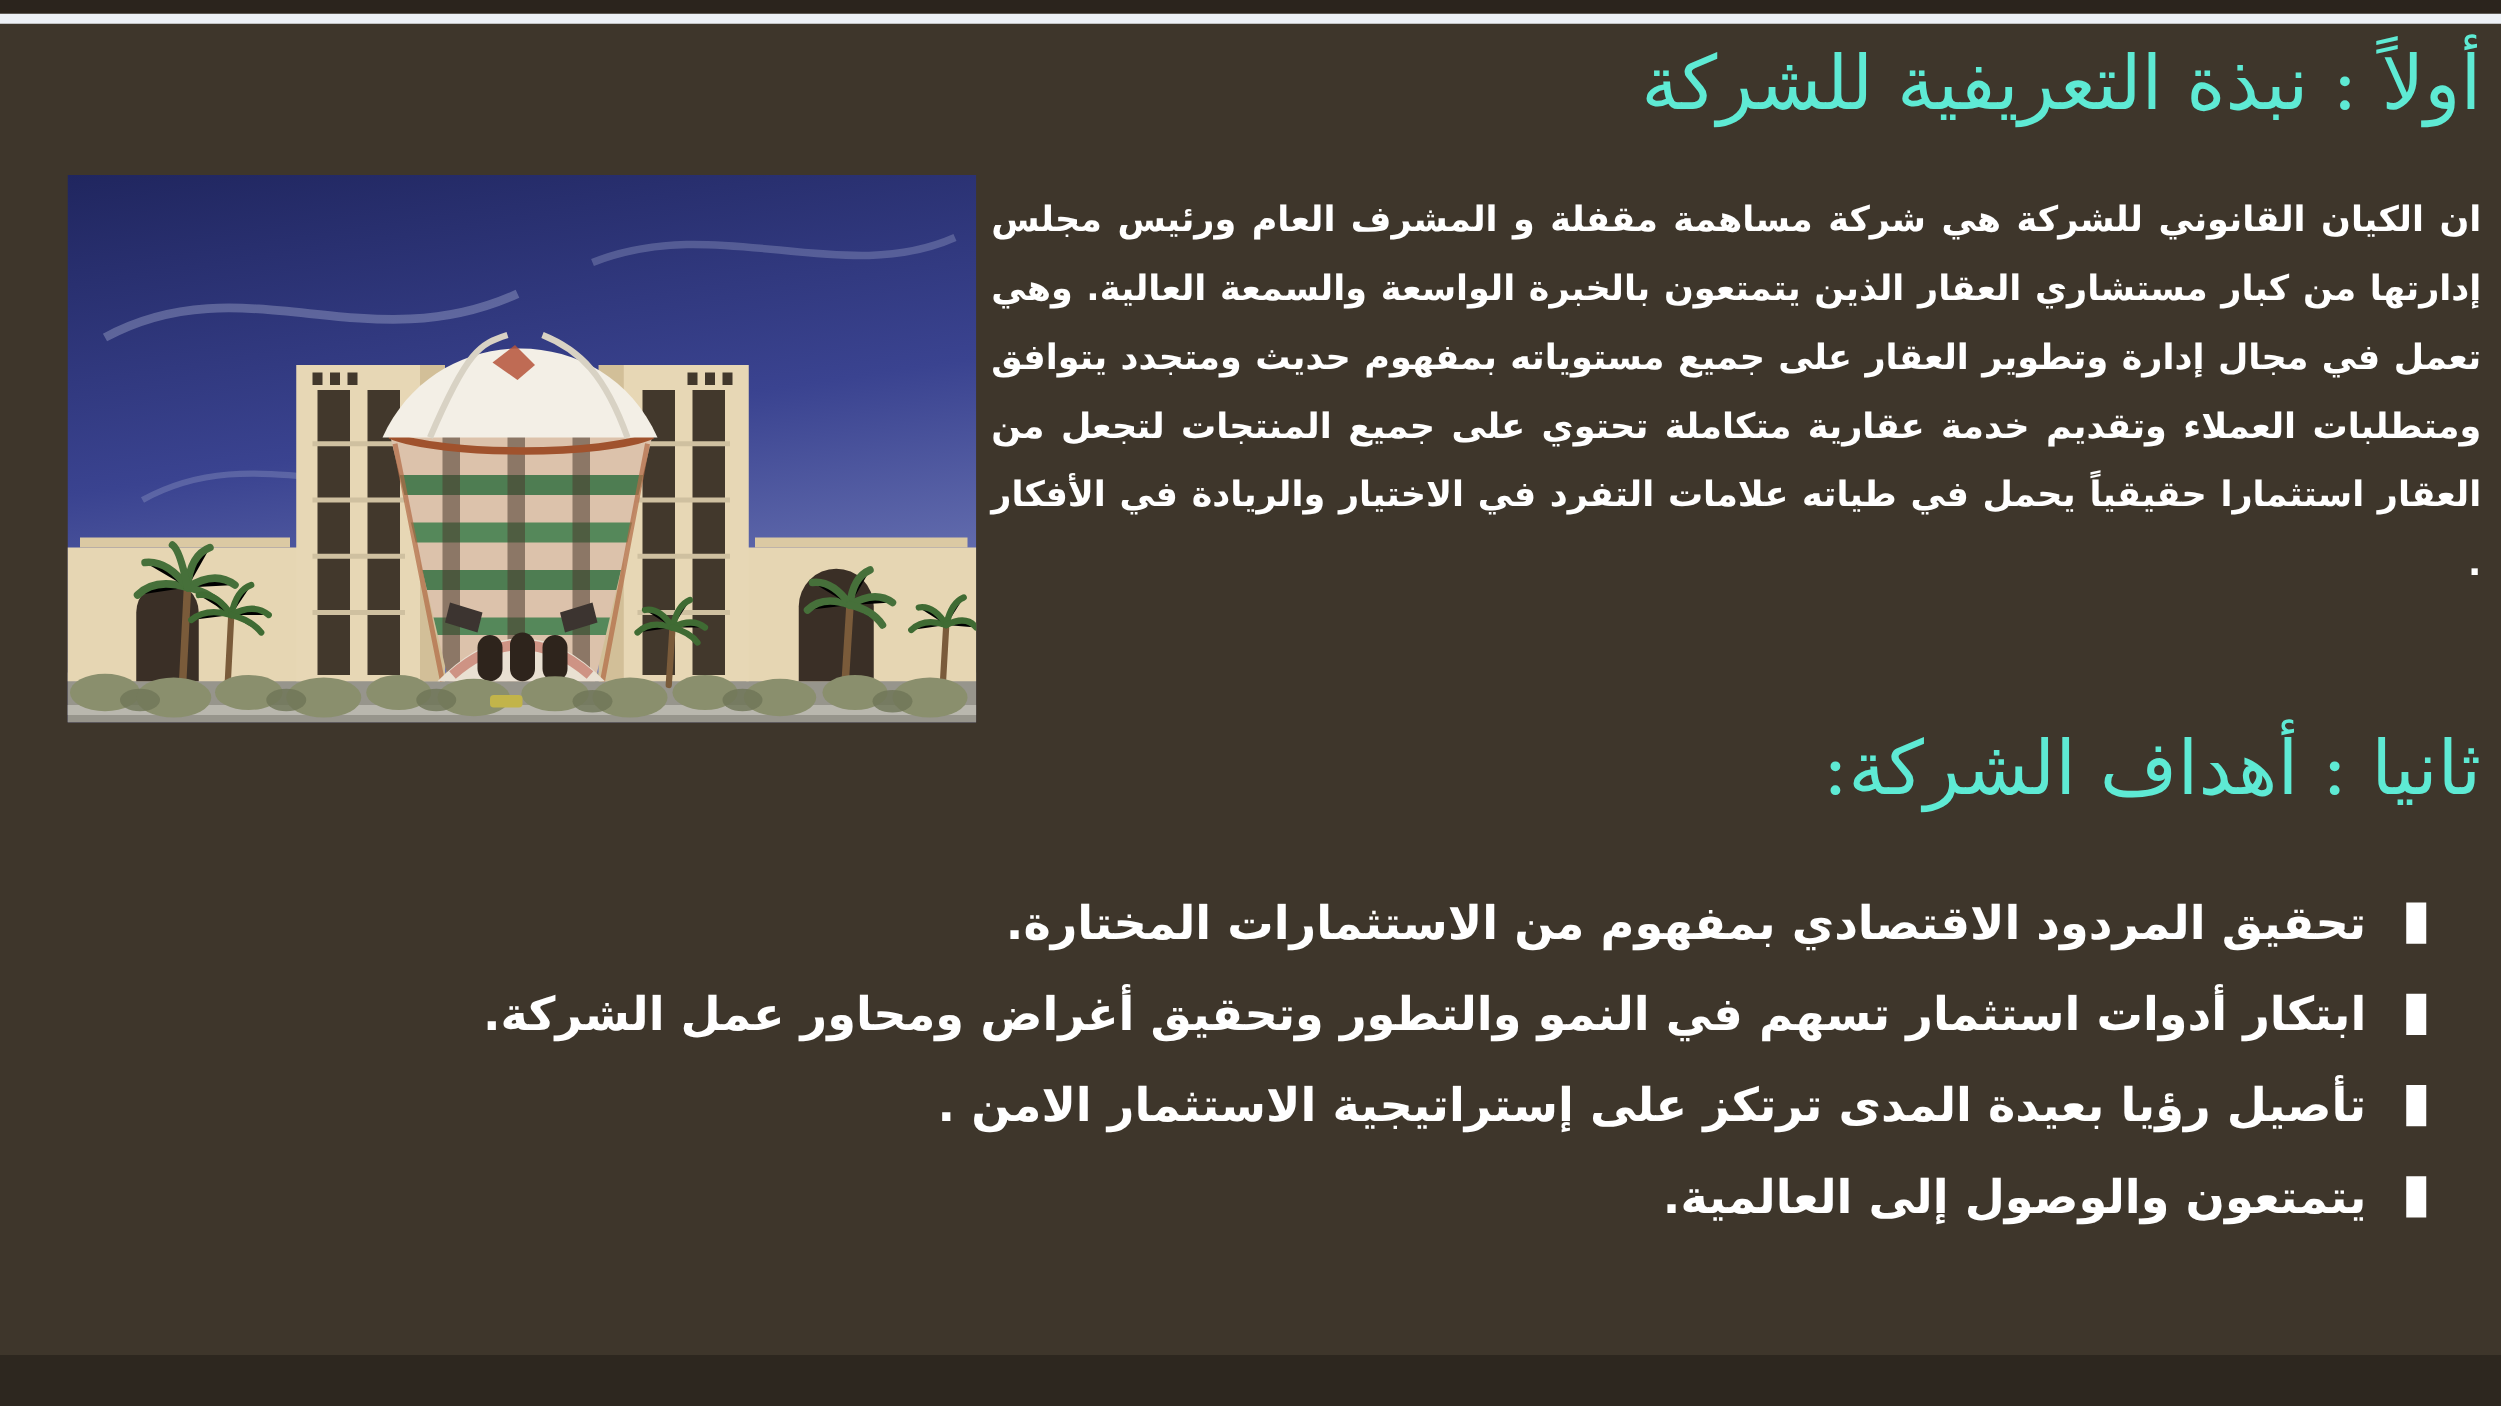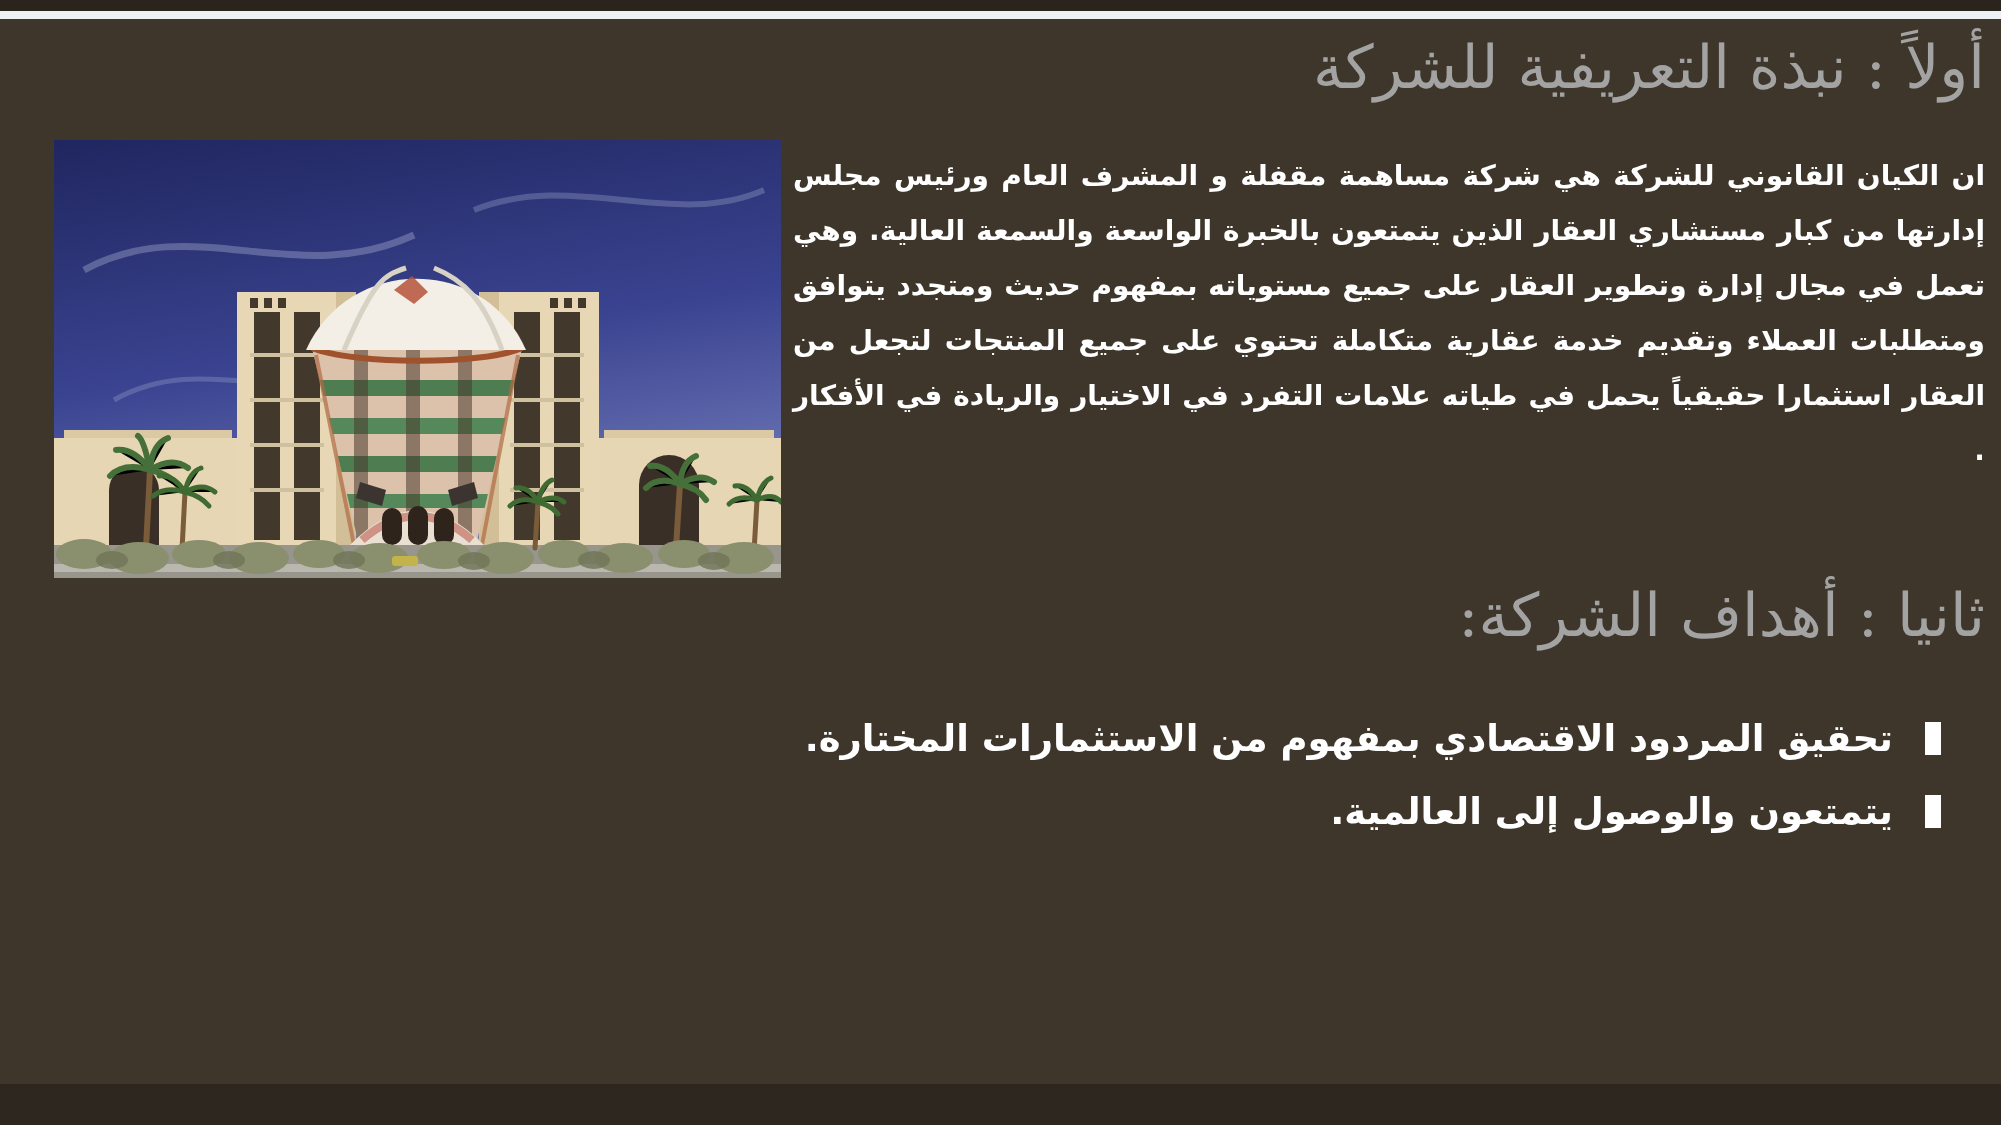--- a/index.html
+++ b/index.html
@@ -18,21 +18,21 @@
   .photo{
     position:absolute;left:54px;top:140px;width:727px;height:438px;margin:0;padding:0;
     line-height:0;
   }
   .photo svg{width:727px;height:438px;display:block;}
 
   .h1,.h2{
     position:absolute;right:16px;margin:0;
     font-family:"DejaVu Serif",serif;
     font-weight:400;
-    color:#a3a3a3;
+    color:#5eead4;
     white-space:nowrap;
     direction:rtl;
   }
   .h1{top:30px;font-size:60px;line-height:1.25;}
   .h2{top:578px;font-size:60px;line-height:1.25;text-align:right;}
 
   .para{
     position:absolute;top:148px;right:16px;width:1192px;margin:0;
     direction:rtl;
     text-align:justify;
@@ -220,18 +220,26 @@
 
   <h2 class="h2" dir="rtl" lang="ar">ثانيا : أهداف الشركة:</h2>
 
   <ul class="bullets" dir="rtl" lang="ar">
     <li>
       <span class="sq"></span>
       <span class="bt">تحقيق المردود الاقتصادي بمفهوم من الاستثمارات المختارة.</span>
     </li>
     <li>
       <span class="sq"></span>
+      <span class="bt">ابتكار أدوات استثمار تسهم في النمو  والتطور وتحقيق أغراض ومحاور عمل الشركة.</span>
+    </li>
+    <li>
+      <span class="sq"></span>
+      <span class="bt">تأصيل رؤيا بعيدة المدى ترتكز على  إستراتيجية الاستثمار الامن .</span>
+    </li>
+    <li>
+      <span class="sq"></span>
       <span class="bt">يتمتعون والوصول إلى العالمية.</span>
     </li>
   </ul>
 
   <div class="bottom-bar"></div>
 </div>
 
 </body></html>

